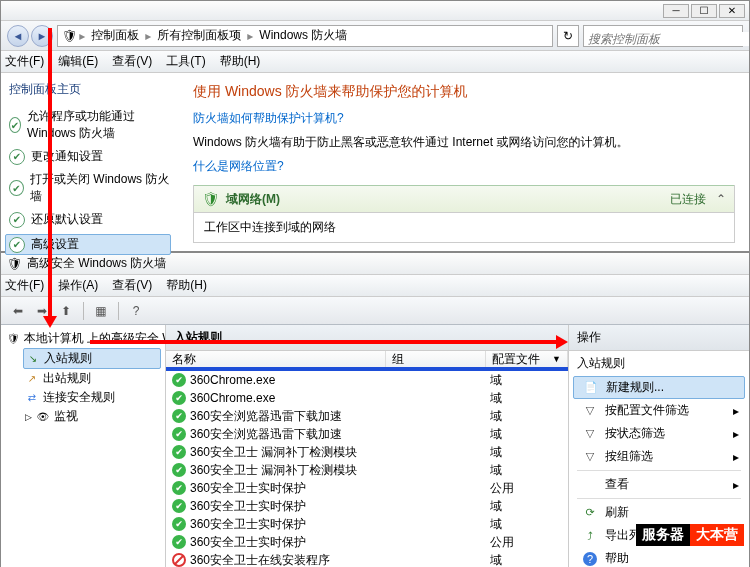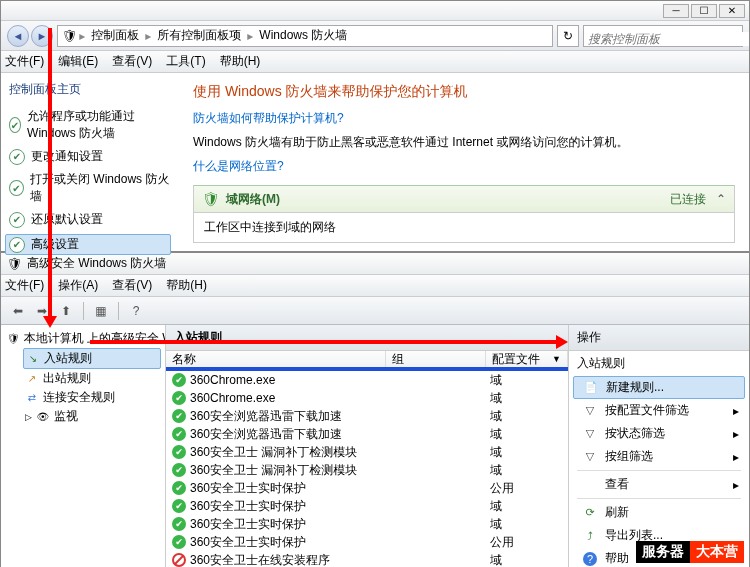--- a/index.html
+++ b/index.html
@@ -81,21 +81,21 @@
 .refresh-ico { color:#2a7a2a; }
 .export-ico { color:#2a7a2a; }
 .help-ico { width:14px;height:14px;border-radius:50%;background:#3a7ae0;color:#fff;font-size:10px; }
 
 
 .arrow-v { position:absolute; left: 48px; top: 28px; width: 4px; height: 290px; background: #ff0000; z-index: 100; }
 .arrow-v::after { content:""; position:absolute; bottom:-10px; left:-5px; border-left:7px solid transparent; border-right:7px solid transparent; border-top:12px solid #ff0000; }
 .arrow-h { position:absolute; left: 90px; top: 340px; width: 468px; height: 4px; background: #ff0000; z-index:100; }
 .arrow-h::after { content:""; position:absolute; right:-10px; top:-5px; border-top:7px solid transparent; border-bottom:7px solid transparent; border-left:12px solid #ff0000; }
 
-.watermark { position:absolute; right: 6px; bottom: 4px; display:flex; z-index:200; }
+.watermark { position:absolute; right: 6px; bottom: 21px; display:flex; z-index:200; }
 .wm1 { background:#000; color:#fff; font-weight:bold; padding:2px 6px; font-size:14px; }
 .wm2 { background:#ff2a00; color:#fff; font-weight:bold; padding:2px 6px; font-size:14px; }
 </style>
 </head>
 <body>
 
 <div class="arrow-v"></div>
 <div class="arrow-h"></div>
 
 <div class="window win-top">

